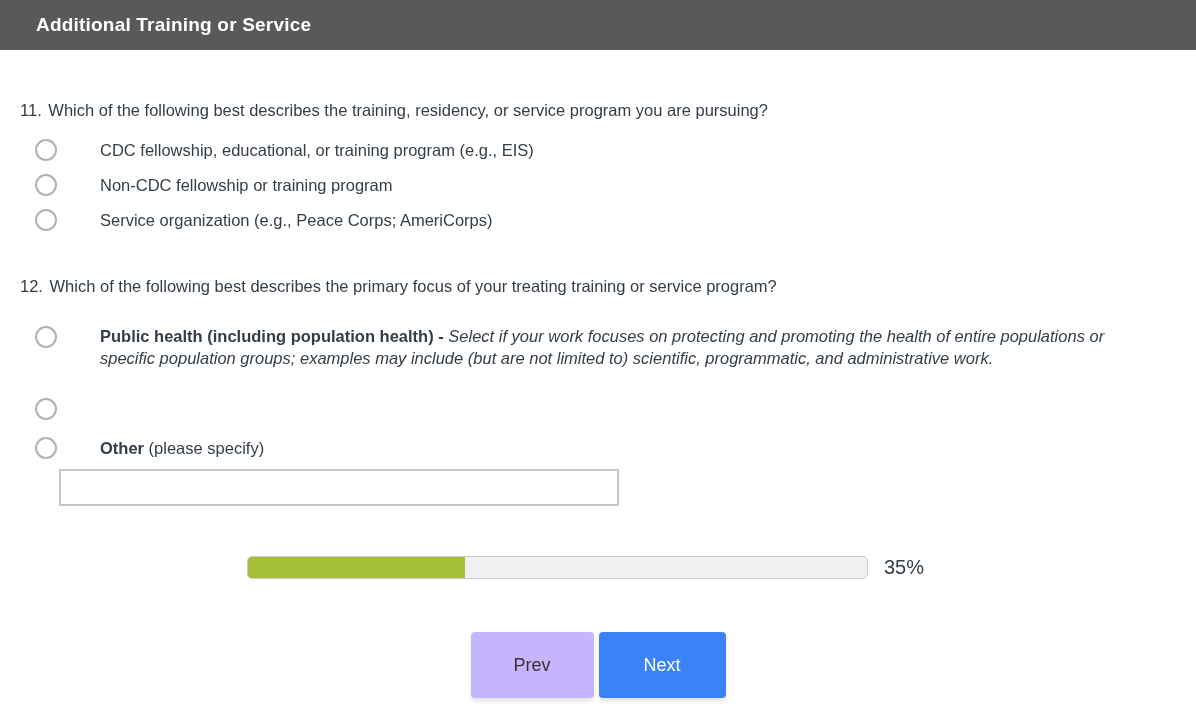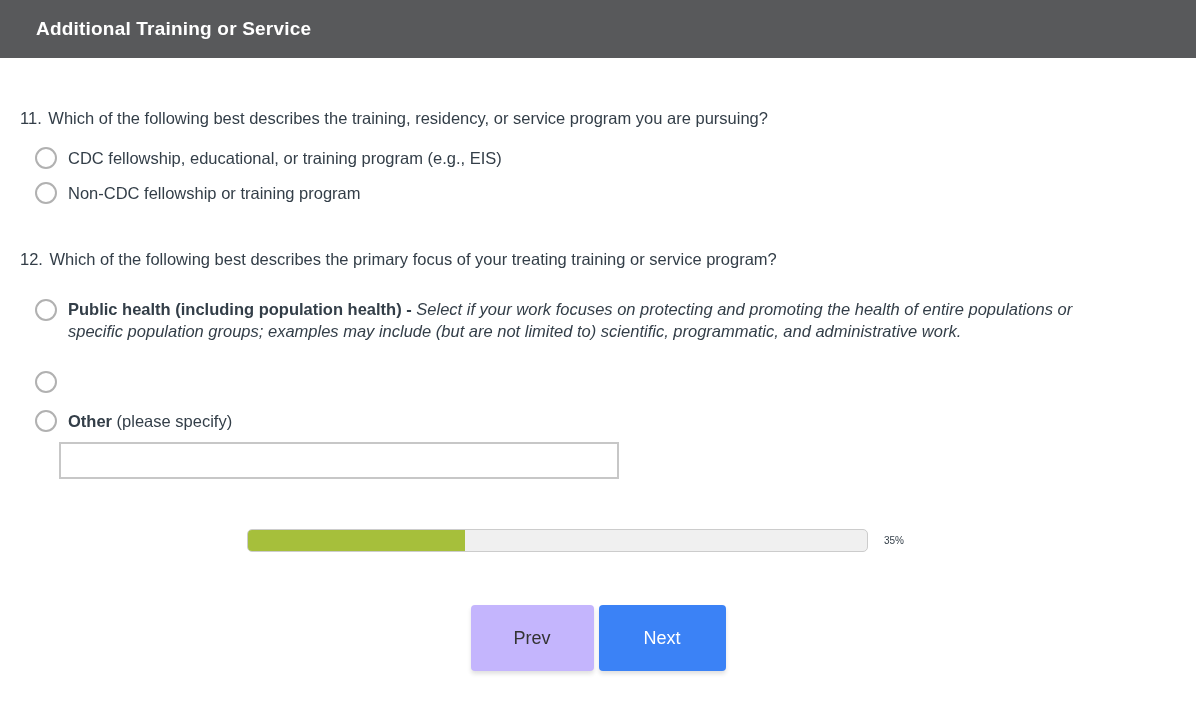--- a/index.html
+++ b/index.html
@@ -5,21 +5,21 @@
   * { box-sizing: border-box; }
   html, body { margin: 0; padding: 0; }
   body {
     width: 1196px; height: 722px;
     background: #ffffff;
     font-family: "Liberation Sans", sans-serif;
     color: #333e48;
     overflow: hidden;
   }
   .header {
-    height: 58px;
+    height: 50px;
     background: #58595b;
     display: flex;
     align-items: center;
     padding-left: 36px;
   }
   .header-title {
     color: #ffffff;
     font-weight: bold;
     font-size: 19px;
     letter-spacing: 0.2px;
@@ -36,20 +36,21 @@
   .q-number { margin-right: 2px; }
 
   .options { margin-top: 18px; }
   .q12 .options { margin-top: 19px; }
 
   .option-row {
     display: flex;
     align-items: center;
     margin-left: 15px;
     margin-bottom: 13px;
+    gap: 32px;
   }
   .option-row.top-align {
     align-items: flex-start;
     margin-bottom: 17px;
     margin-top: 28px;
   }
   .radio {
     width: 22px; height: 22px;
     border: 2px solid #b1b1b1;
     border-radius: 50%;
@@ -91,21 +92,21 @@
     border-radius: 5px;
     overflow: hidden;
   }
   .progress-fill {
     height: 100%;
     background: #a6bf3b;
     width: 35%;
   }
   .progress-label {
     margin-left: 16px;
-    font-size: 10px;
+    font-size: 20px;
     color: #333e48;
   }
 
   .nav-buttons {
     margin-top: 53px;
     display: flex;
     justify-content: center;
     gap: 5px;
   }
   .btn {
@@ -143,20 +144,24 @@
     </div>
     <div class="options">
       <div class="option-row">
         <div class="radio"></div>
         <span class="option-text">CDC fellowship, educational, or training program (e.g., EIS)</span>
       </div>
       <div class="option-row">
         <div class="radio"></div>
         <span class="option-text">Non-CDC fellowship or training program</span>
       </div>
+      <div class="option-row">
+        <div class="radio"></div>
+        <span class="option-text">Service organization (e.g., Peace Corps; AmeriCorps)</span>
+      </div>
     </div>
   </div>
 
   <div class="question q12">
     <div class="question-title">
       <span class="q-number">12.</span>
       <span>Which of the following best describes the primary focus of your treating training or service program?</span>
     </div>
     <div class="options">
       <div class="option-row top-align">

